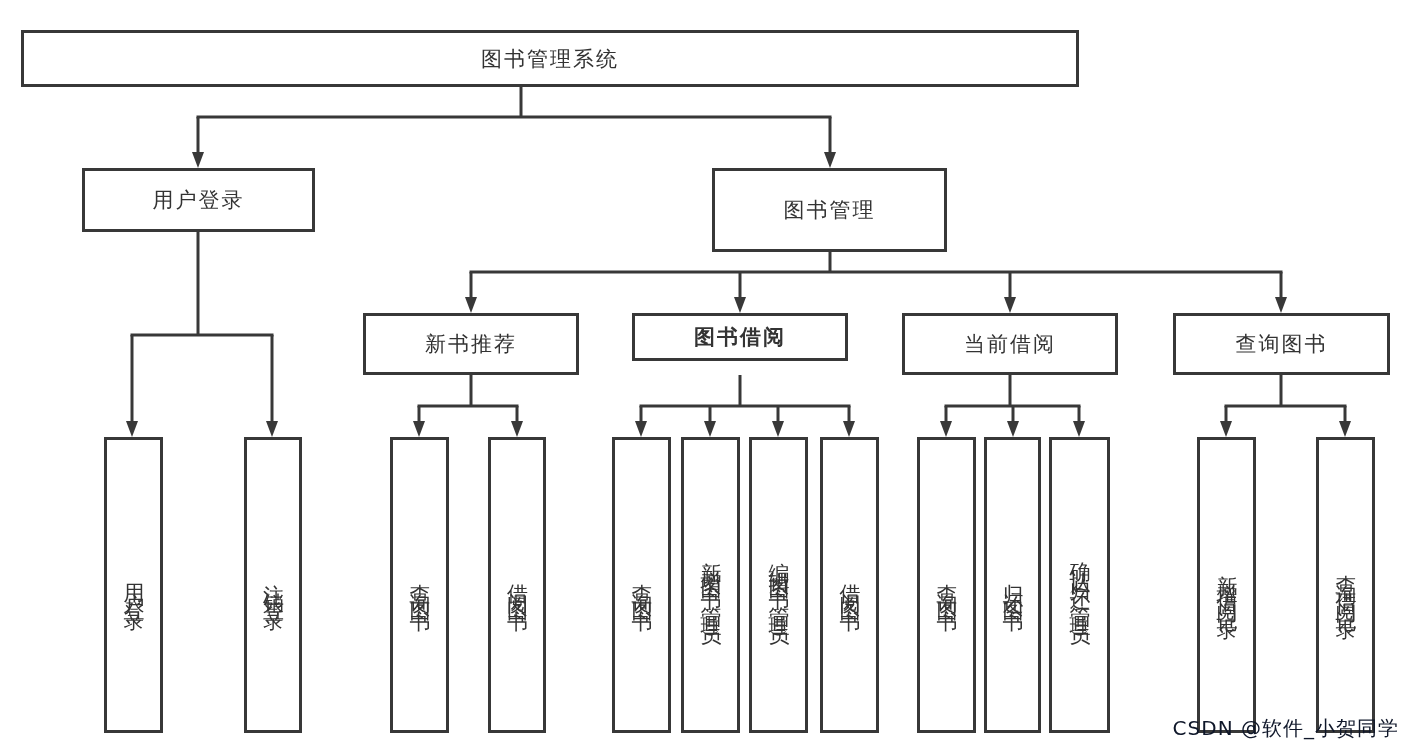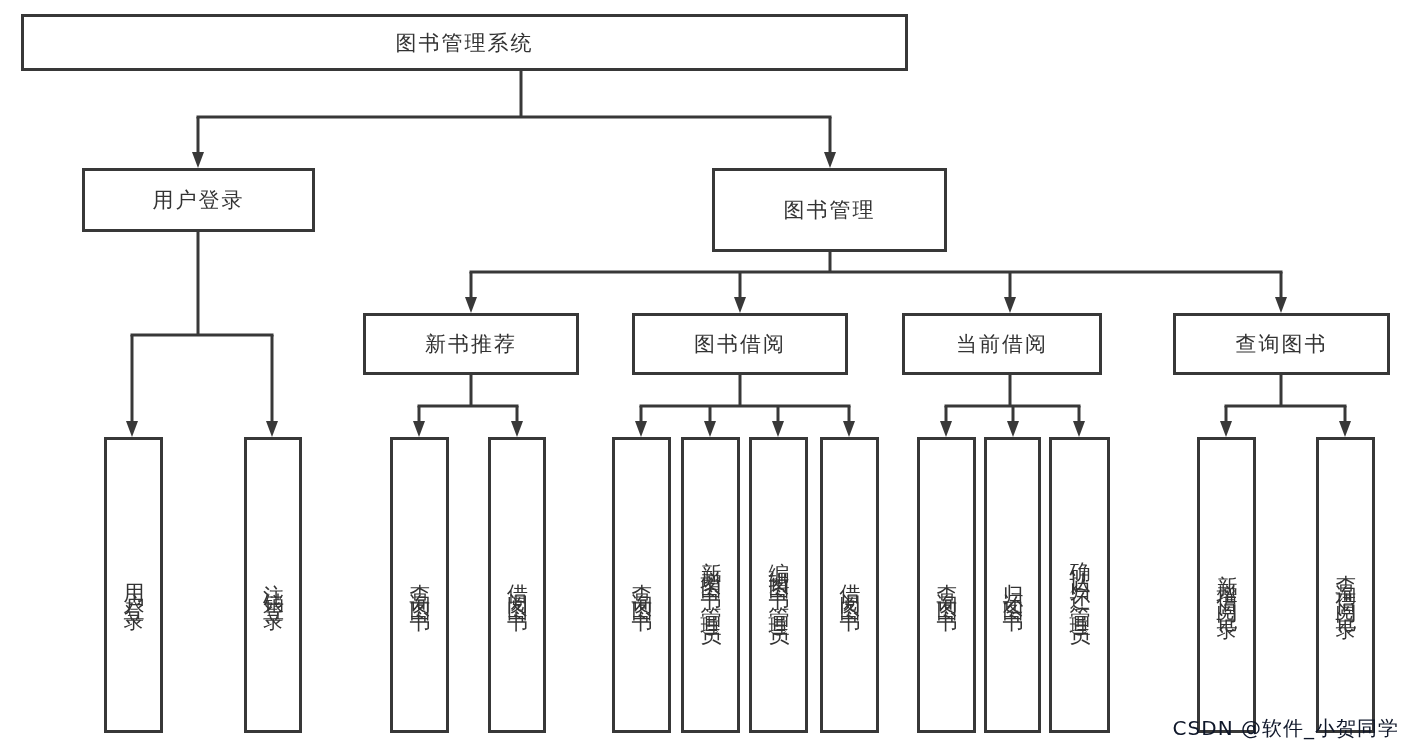--- a/index.html
+++ b/index.html
@@ -76,38 +76,38 @@
       <line x1="1079" y1="406" x2="1079" y2="424" stroke="#383838" stroke-width="3"></line>
       <polygon points="1073,421 1085,421 1079,437" fill="#383838"></polygon>
       <line x1="1281" y1="375" x2="1281" y2="406" stroke="#383838" stroke-width="3"></line>
       <line x1="1224.5" y1="406" x2="1346.5" y2="406" stroke="#383838" stroke-width="3"></line>
       <line x1="1226" y1="406" x2="1226" y2="424" stroke="#383838" stroke-width="3"></line>
       <polygon points="1220,421 1232,421 1226,437" fill="#383838"></polygon>
       <line x1="1345" y1="406" x2="1345" y2="424" stroke="#383838" stroke-width="3"></line>
       <polygon points="1339,421 1351,421 1345,437" fill="#383838"></polygon>
     </svg>
 
-  <div class="node" style="left:21px;top:14px;width:887px;height:57px;">
+  <div class="node" style="left:21px;top:30px;width:1058px;height:57px;">
     <span class="h-label">图书管理系统</span>
   </div>
 
   <div class="node" style="left:82px;top:168px;width:233px;height:64px;">
     <span class="h-label">用户登录</span>
   </div>
   <div class="node" style="left:712px;top:168px;width:235px;height:84px;font-family:Liberation Mono, monospace;">
     <span class="h-label">图书管理</span>
   </div>
 
   <div class="node" style="left:363px;top:313px;width:216px;height:62px;">
     <span class="h-label">新书推荐</span>
   </div>
-  <div class="node" style="left:632px;top:313px;width:216px;height:62px;">
+  <div class="node" style="left:632px;top:313px;width:216px;height:48px;font-weight:bold;">
     <span class="h-label">图书借阅</span>
   </div>
-  <div class="node" style="left:902px;top:313px;width:200px;height:62px;">
+  <div class="node" style="left:902px;top:313px;width:216px;height:62px;">
     <span class="h-label">当前借阅</span>
   </div>
   <div class="node" style="left:1173px;top:313px;width:217px;height:62px;">
     <span class="h-label">查询图书</span>
   </div>
 
   <div class="node" style="left:104px;top:437px;width:59px;height:296px;">
     <span class="v-label">用户登录</span>
   </div>
   <div class="node" style="left:244px;top:437px;width:58px;height:296px;">

